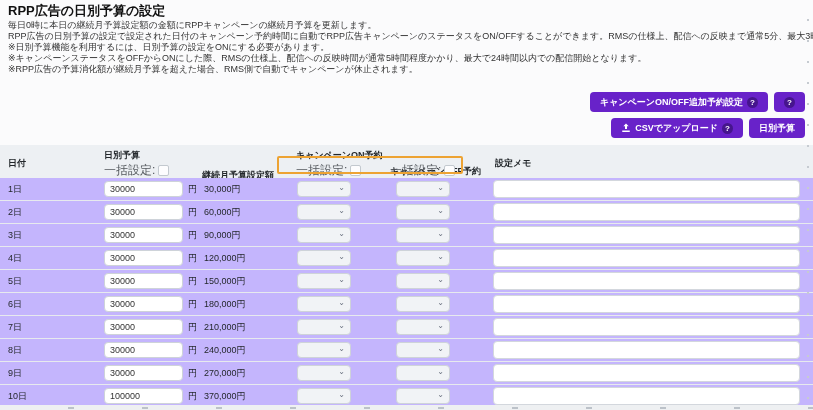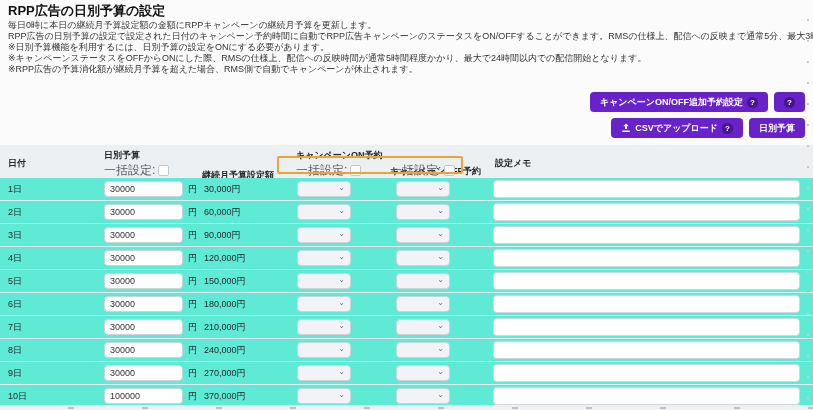--- a/index.html
+++ b/index.html
@@ -57,21 +57,21 @@
     width:9px;height:9px;border:1px solid #c3c9cf;border-radius:2px;
     background:#fdfdfe;display:inline-block;
   }
   .highlight-box{
     position:absolute;left:277px;top:156px;width:186px;height:18px;
     border:2px solid var(--highlight,#eda333);border-radius:2px;
     box-sizing:border-box;pointer-events:none;
   }
   .rows{position:absolute;left:0;top:178px;width:813px;}
   .trow{
-    position:relative;height:23px;background:#5eead4;
+    position:relative;height:23px;background:#c4b5fd;
     border-bottom:1px solid #e7eaee;box-sizing:border-box;
   }
   .c-date{
     position:absolute;left:8px;top:50%;transform:translateY(-50%);
     font-size:9px;color:#23272b;
   }
   .c-budget{
     position:absolute;left:104px;top:3px;width:79px;height:16px;
     box-sizing:border-box;border:1px solid #ced3d9;border-radius:4px;
     font-size:9px;padding:0 5px;color:#333;background:#fff;

